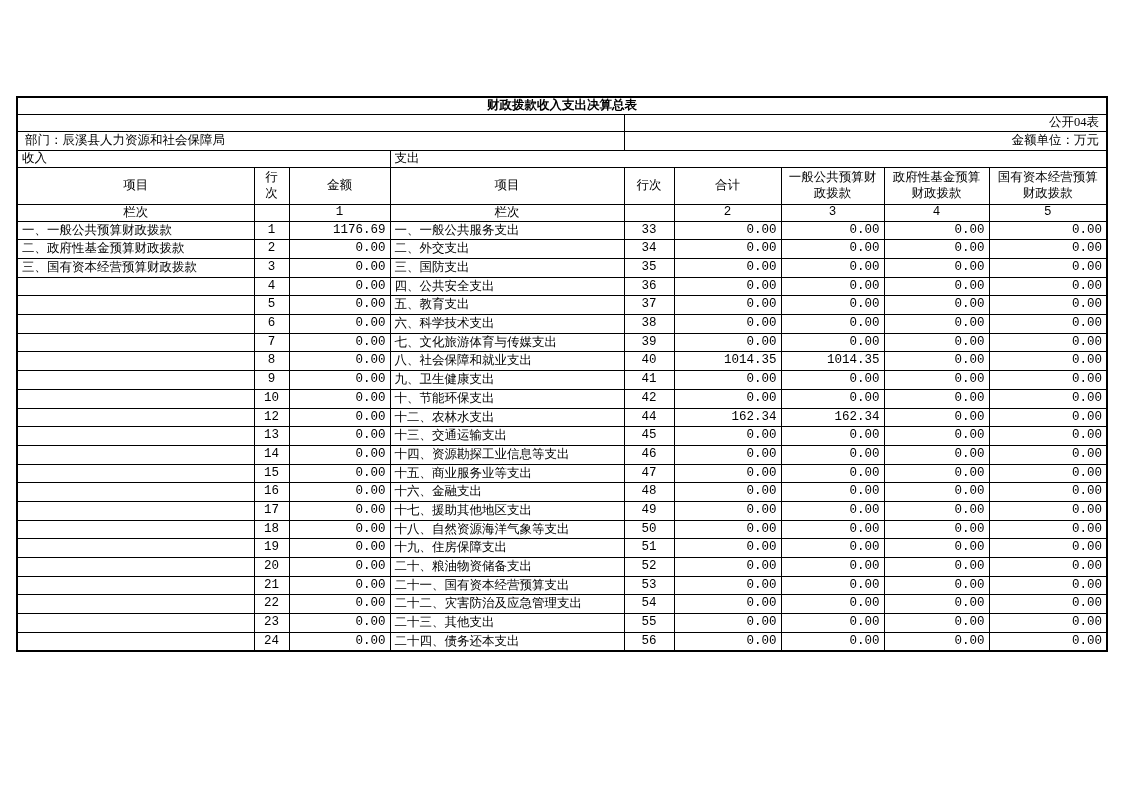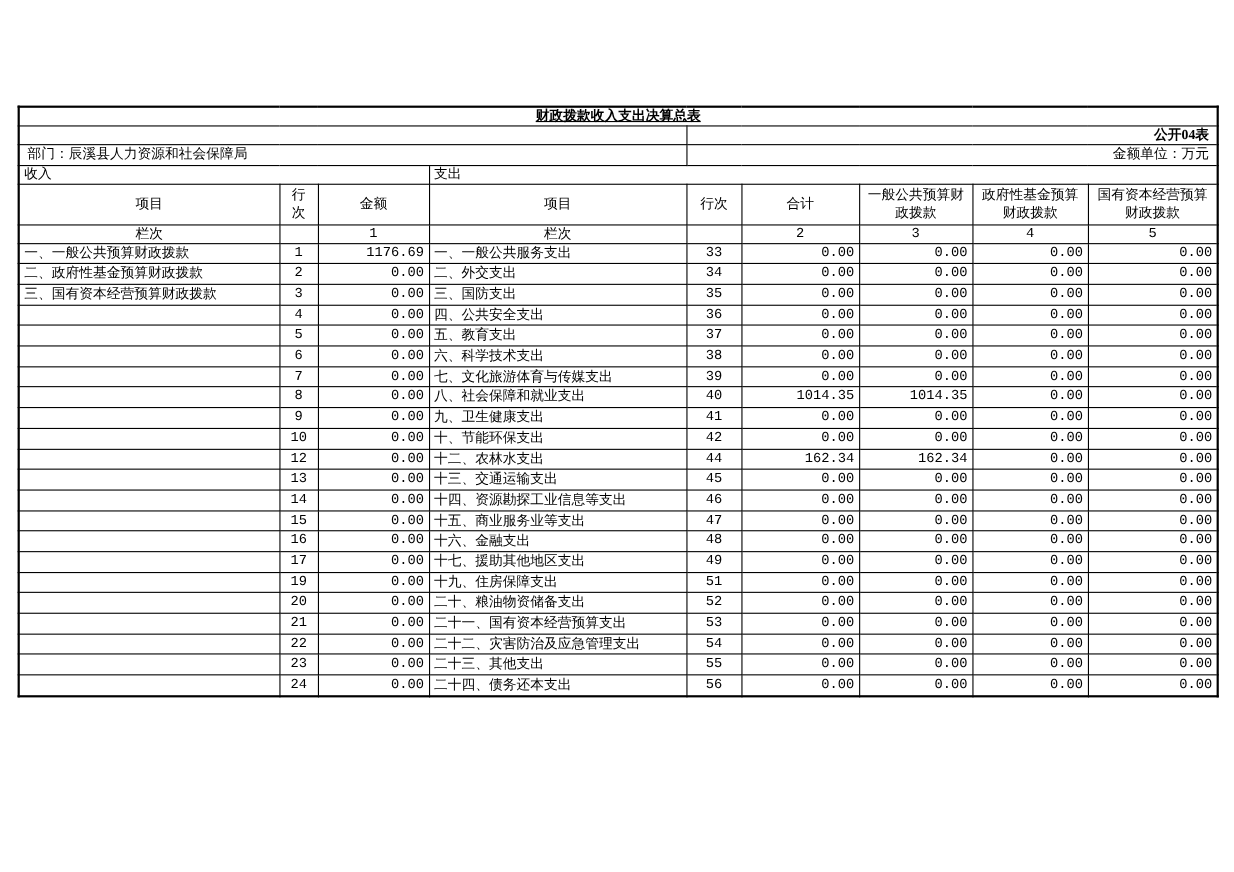--- a/index.html
+++ b/index.html
@@ -29,23 +29,23 @@
     overflow: hidden;
     vertical-align: middle;
     white-space: normal;
   }
   .mono { font-family: "Liberation Mono", "DejaVu Sans Mono", monospace; font-size: 12px; }
   .ctr  { text-align: center; }
   .left { text-align: left; }
   .right{ text-align: right; }
   .num  { text-align: right; padding-right: 9px; }
   .item { text-align: left; padding-left: 4px; }
-  .bold { font-weight: bold; }
-
-  .r-title td { height: 16px; padding: 0; text-align: center; font-weight: bold; font-size: 14px; text-decoration: underline; }
+  .bold { font-weight: normal; }
+
+  .r-title td { height: 16px; padding: 0; text-align: center; font-weight: bold; font-size: 14px; }
   .r-meta  td { height: 16px; }
   .r-meta  .right { padding-right: 7px; }
   .r-dept  td { height: 18px; border-bottom: 3px solid #000000; }
   .r-dept  .left  { padding-left: 7px; }
   .r-dept  .right { padding-right: 7px; margin-top: 46px; }
   .r-group td { height: 15px; }
   .r-head  td { height: 36px; text-align: center; }
   .r-head  .wrap2 { padding: 0 10px; word-break: break-all; line-height: 1.25; }
   .r-lanci td { height: 16px; text-align: center; }
   tbody.data-rows td { height: 17.7px; }
@@ -300,20 +300,31 @@
           <td class="ctr mono">17</td>
           <td class="num mono">0.00</td>
           <td class="item">十七、援助其他地区支出</td>
           <td class="ctr mono">49</td>
           <td class="num mono">0.00</td>
           <td class="num mono">0.00</td>
           <td class="num mono">0.00</td>
           <td class="num mono">0.00</td>
         </tr>
 
+        <tr>
+          <td class="item"></td>
+          <td class="ctr mono">18</td>
+          <td class="num mono">0.00</td>
+          <td class="item">十八、自然资源海洋气象等支出</td>
+          <td class="ctr mono">50</td>
+          <td class="num mono">0.00</td>
+          <td class="num mono">0.00</td>
+          <td class="num mono">0.00</td>
+          <td class="num mono">0.00</td>
+        </tr>
 
         <tr>
           <td class="item"></td>
           <td class="ctr mono">19</td>
           <td class="num mono">0.00</td>
           <td class="item">十九、住房保障支出</td>
           <td class="ctr mono">51</td>
           <td class="num mono">0.00</td>
           <td class="num mono">0.00</td>
           <td class="num mono">0.00</td>

